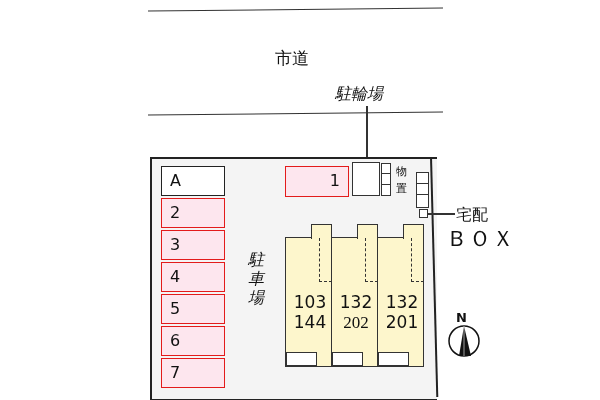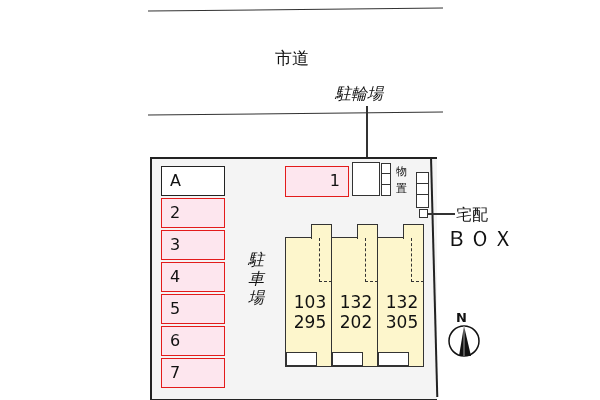--- a/index.html
+++ b/index.html
@@ -60,34 +60,34 @@
 <div class="stack-box" style="left:419px; top:209px; width:9px; height:9px;"></div>
 <div class="abs" style="left:428px; top:213px; width:27px; height:1.5px; background:#333;"></div>
 <div class="label" style="left:456px; top:205px; font-size:16px;">宅配</div>
 <div class="label" style="left:446px; top:224px; font-size:22px; letter-spacing:1px;">ＢＯＸ</div>
 
 <div class="unit" style="left:285px; top:237px; width:47px; height:130px;"></div>
 <div class="unit" style="left:311px; top:224px; width:21px; height:15px; border-bottom:none;"></div>
 <div class="abs" style="left:319px; top:238px; width:12px; height:43px; border-left:1.5px dashed #333; border-bottom:1.5px dashed #333;"></div>
 <div class="abs" style="left:286px; top:352px; width:31px; height:14px; background:#fff; border:1.5px solid #333; box-sizing:border-box;"></div>
 <div class="unit-lbl" style="left:284px; top:293px;">103</div>
-<div class="unit-lbl" style="left:284px; top:313px;">295</div>
+<div class="unit-lbl" style="left:284px; top:313px;">144</div>
 
 <div class="unit" style="left:331px; top:237px; width:47px; height:130px;"></div>
 <div class="unit" style="left:357px; top:224px; width:21px; height:15px; border-bottom:none;"></div>
 <div class="abs" style="left:365px; top:238px; width:12px; height:43px; border-left:1.5px dashed #333; border-bottom:1.5px dashed #333;"></div>
 <div class="abs" style="left:332px; top:352px; width:31px; height:14px; background:#fff; border:1.5px solid #333; box-sizing:border-box;"></div>
 <div class="unit-lbl" style="left:330px; top:293px;">132</div>
-<div class="unit-lbl" style="left:330px; top:313px;">202</div>
+<div class="unit-lbl" style="left:330px; top:313px;font-family:Liberation Serif, serif;">202</div>
 
 <div class="unit" style="left:377px; top:237px; width:47px; height:130px;"></div>
 <div class="unit" style="left:403px; top:224px; width:21px; height:15px; border-bottom:none;"></div>
 <div class="abs" style="left:411px; top:238px; width:12px; height:43px; border-left:1.5px dashed #333; border-bottom:1.5px dashed #333;"></div>
 <div class="abs" style="left:378px; top:352px; width:31px; height:14px; background:#fff; border:1.5px solid #333; box-sizing:border-box;"></div>
 <div class="unit-lbl" style="left:376px; top:293px;">132</div>
-<div class="unit-lbl" style="left:376px; top:313px;">305</div>
+<div class="unit-lbl" style="left:376px; top:313px;">201</div>
 
 <div class="label" style="left:456px; top:310px; font-size:13px; font-weight:bold;">N</div>
 <svg class="abs" style="left:447px; top:324px;" width="34" height="34" viewBox="0 0 34 34">
   <circle cx="17" cy="17" r="15" fill="#fff" stroke="#111" stroke-width="1.5"></circle>
   <polygon points="17,2 12,32 24,32" fill="#111"></polygon>
   <line x1="17" y1="2" x2="17" y2="32" stroke="#fff" stroke-width="0.6"></line>
 </svg>
 
 </body></html>

